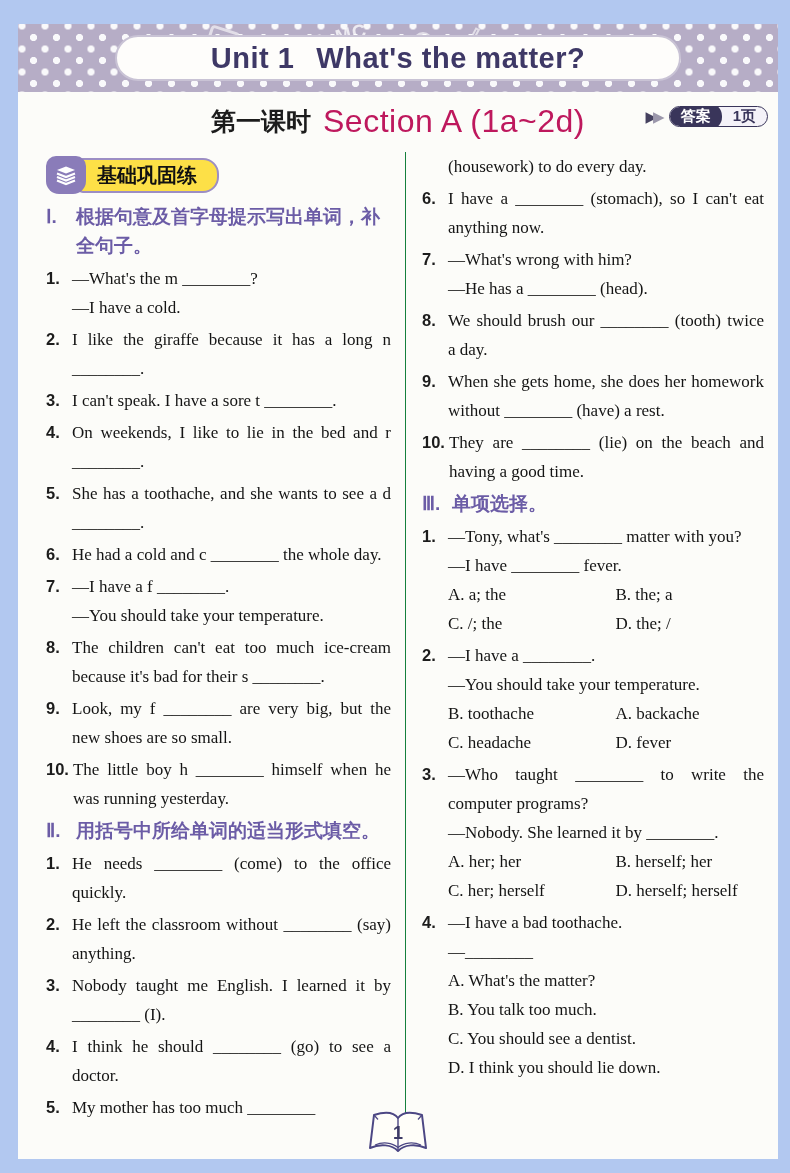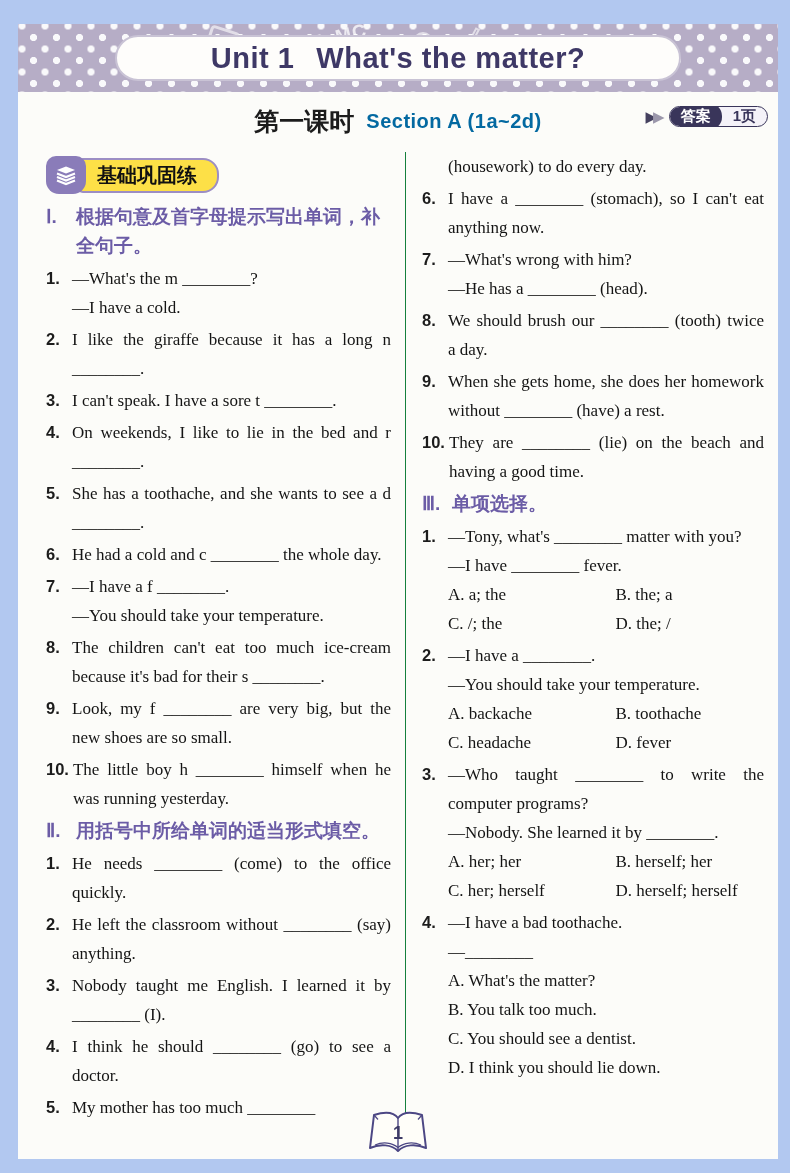--- a/index.html
+++ b/index.html
@@ -28,21 +28,21 @@
   .unit-pill { position:absolute; left:50%; top:11px; transform:translateX(-50%);
                width:566px; height:46px; background:#fefdfb;
                border:2px solid #c9c3d5; border-radius:26px;
                display:flex; align-items:center; justify-content:center; gap:22px; }
   .unit-pill span { font-size:29px; font-weight:bold; color:#3e3866; letter-spacing:.5px; }
 
   
   .lesson-row { position:relative; height:50px; margin-top:4px;
                 display:flex; align-items:center; justify-content:center; gap:12px; }
   .lesson-zh { font-size:25px; font-weight:bold; color:#1c1c1c; }
-  .lesson-en { font-size:20px; font-weight:700; color:#0369a1; letter-spacing:.5px; }
+  .lesson-en { font-size:32px; font-weight:400; color:#be185d; letter-spacing:.5px; }
   .answer-wrap { position:absolute; right:10px; top:10px; display:flex; align-items:center; }
   .arrows i { font-style:normal; font-size:15px; line-height:1; }
   .a1 { color:#45415f; } .a2 { color:#9b97ab; margin-left:-4px; }
   .ans-pill { display:flex; align-items:center; margin-left:4px; height:21px;
               border:1.5px solid #39355a; border-radius:14px; background:#f4f2f8; overflow:hidden; }
   .ans-dark { background:#39355a; color:#fff; font-size:15px; font-weight:bold;
               height:27px; line-height:26px; padding:0 11px; border-radius:13px; }
   .ans-page { color:#39355a; font-size:15px; font-weight:bold; padding:0 11px; white-space:nowrap; }
 
   
@@ -286,22 +286,22 @@
                 <div class="opt line">D. the; /</div>
               </div>
             </div>
           </div>
           <div class="item">
             <span class="num">2.</span>
             <div class="ibody">
               <div class="line">—I have a ________.</div>
               <div class="line">—You should take your temperature.</div>
               <div class="opts">
+                <div class="opt line">B. toothache</div>
                 <div class="opt line">A. backache</div>
-                <div class="opt line">B. toothache</div>
                 <div class="opt line">C. headache</div>
                 <div class="opt line">D. fever</div>
               </div>
             </div>
           </div>
           <div class="item">
             <span class="num">3.</span>
             <div class="ibody">
               <div class="line">—Who taught ________ to write the computer programs?</div>
               <div class="line">—Nobody. She learned it by ________.</div>

